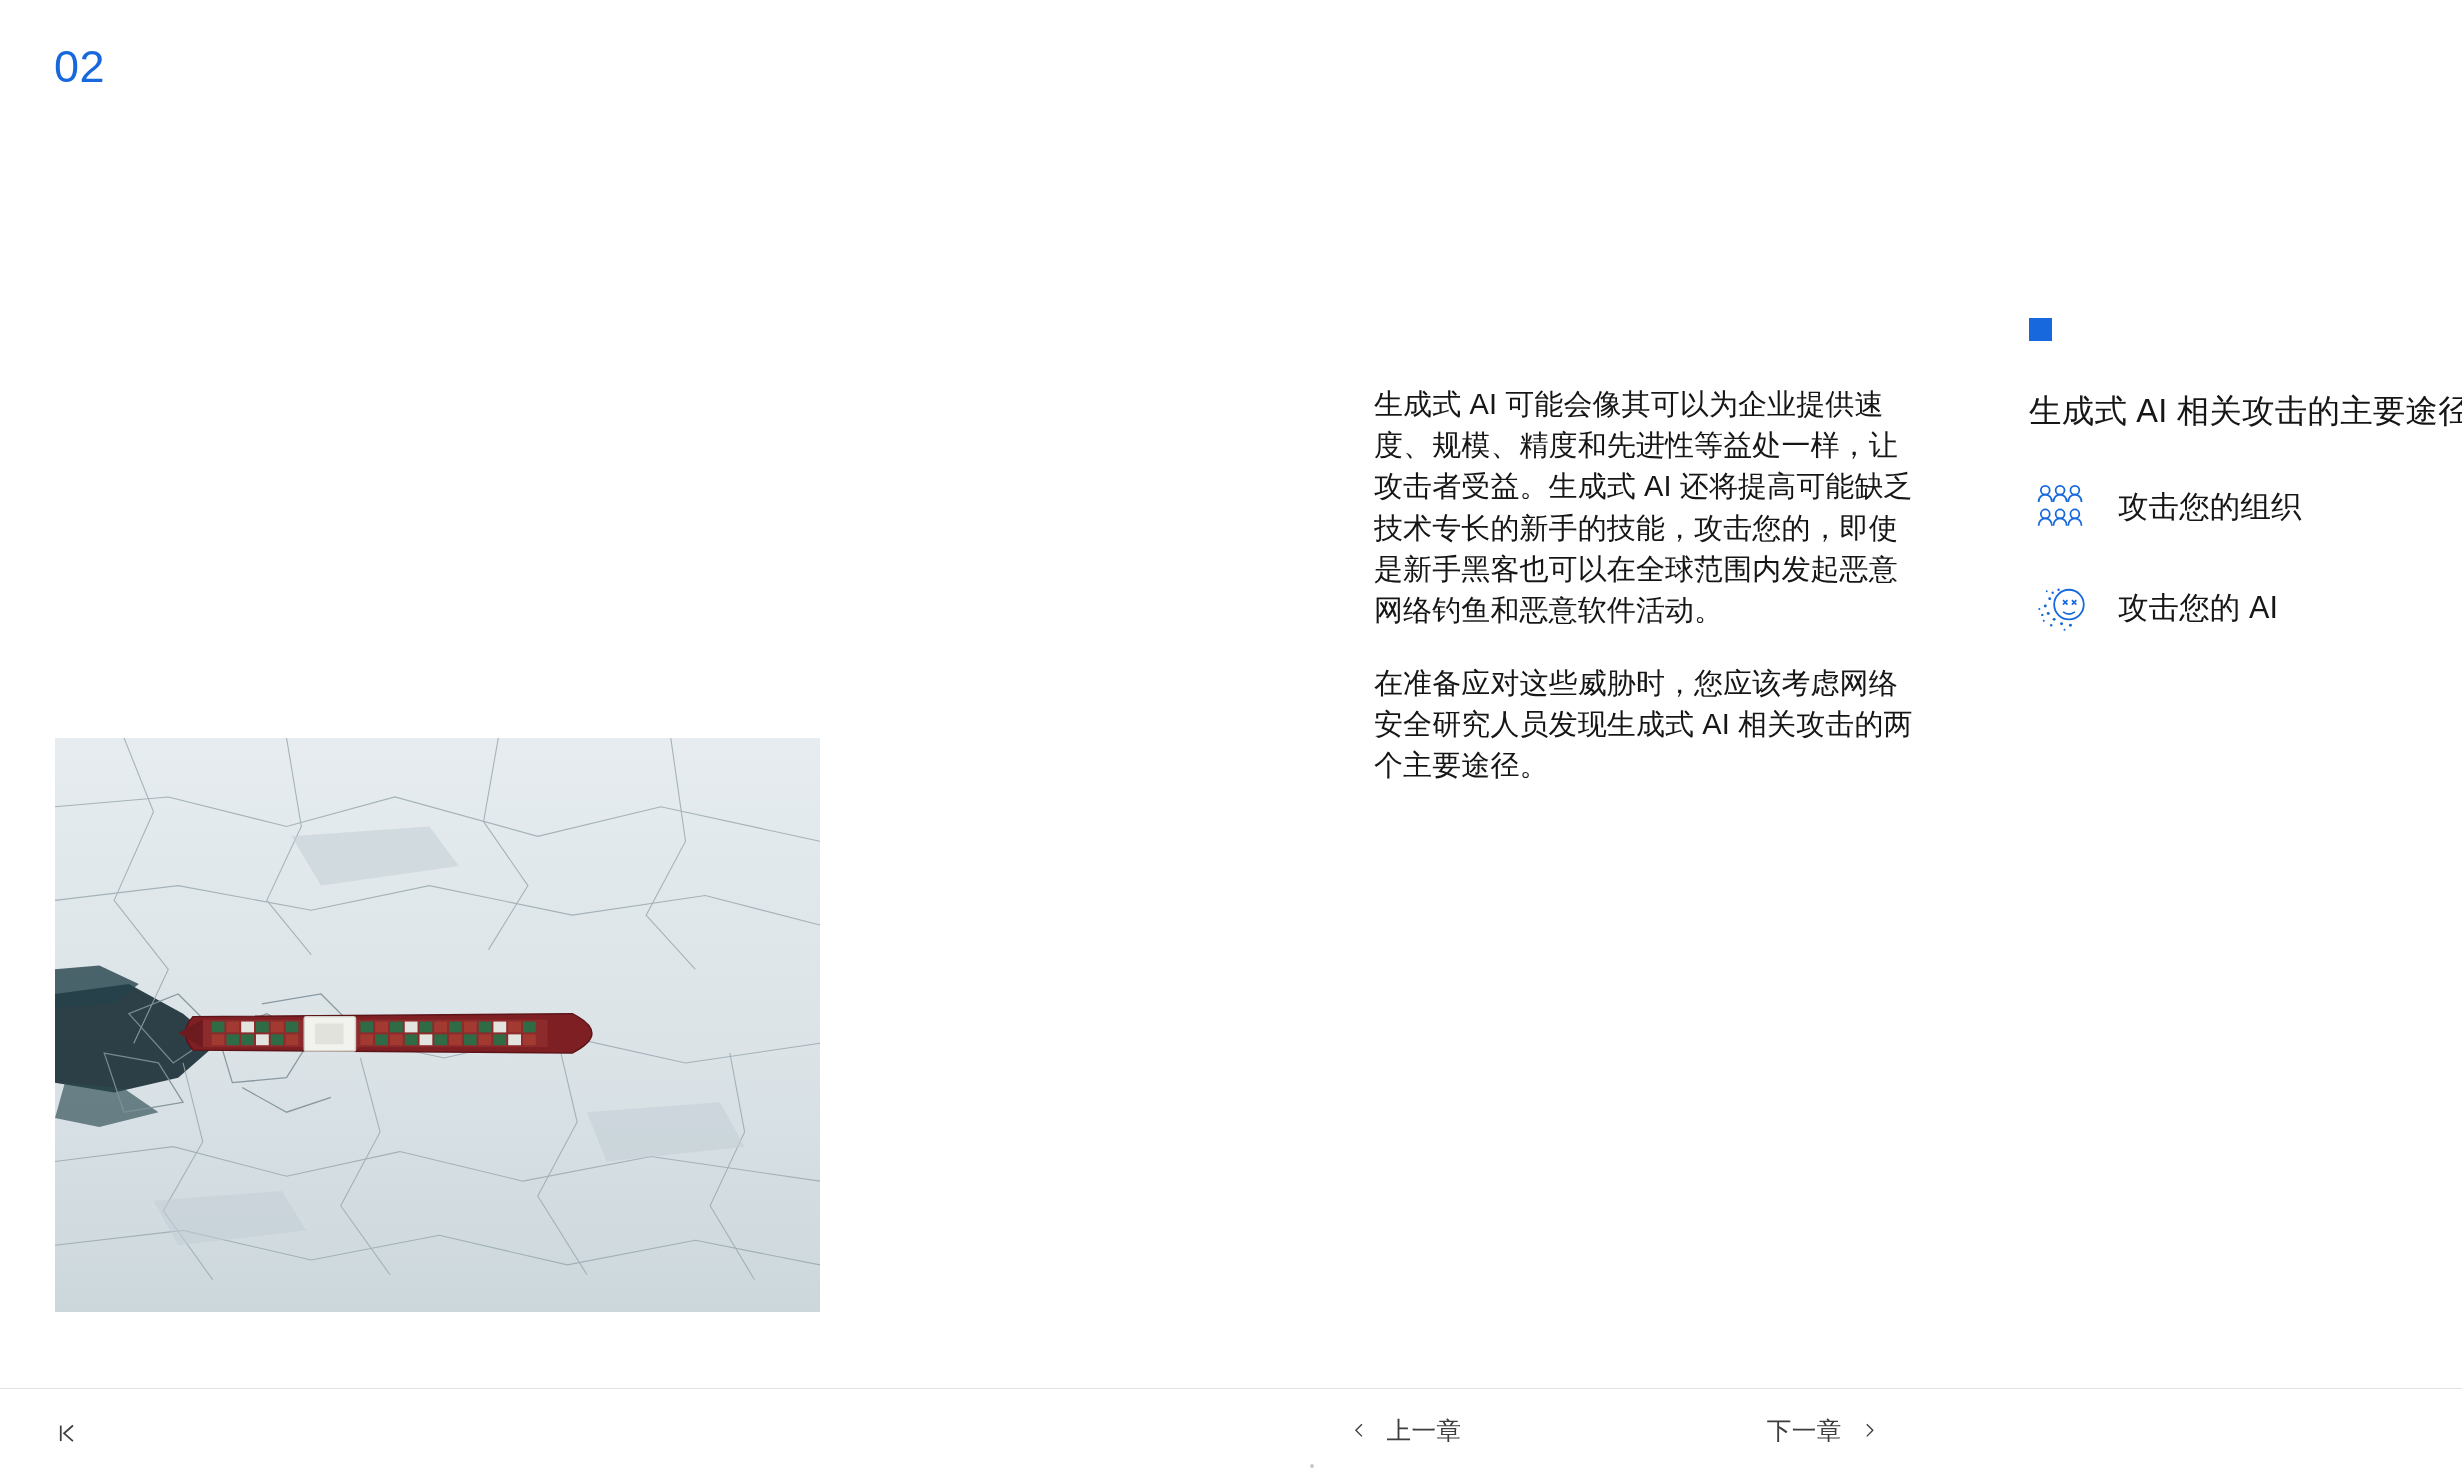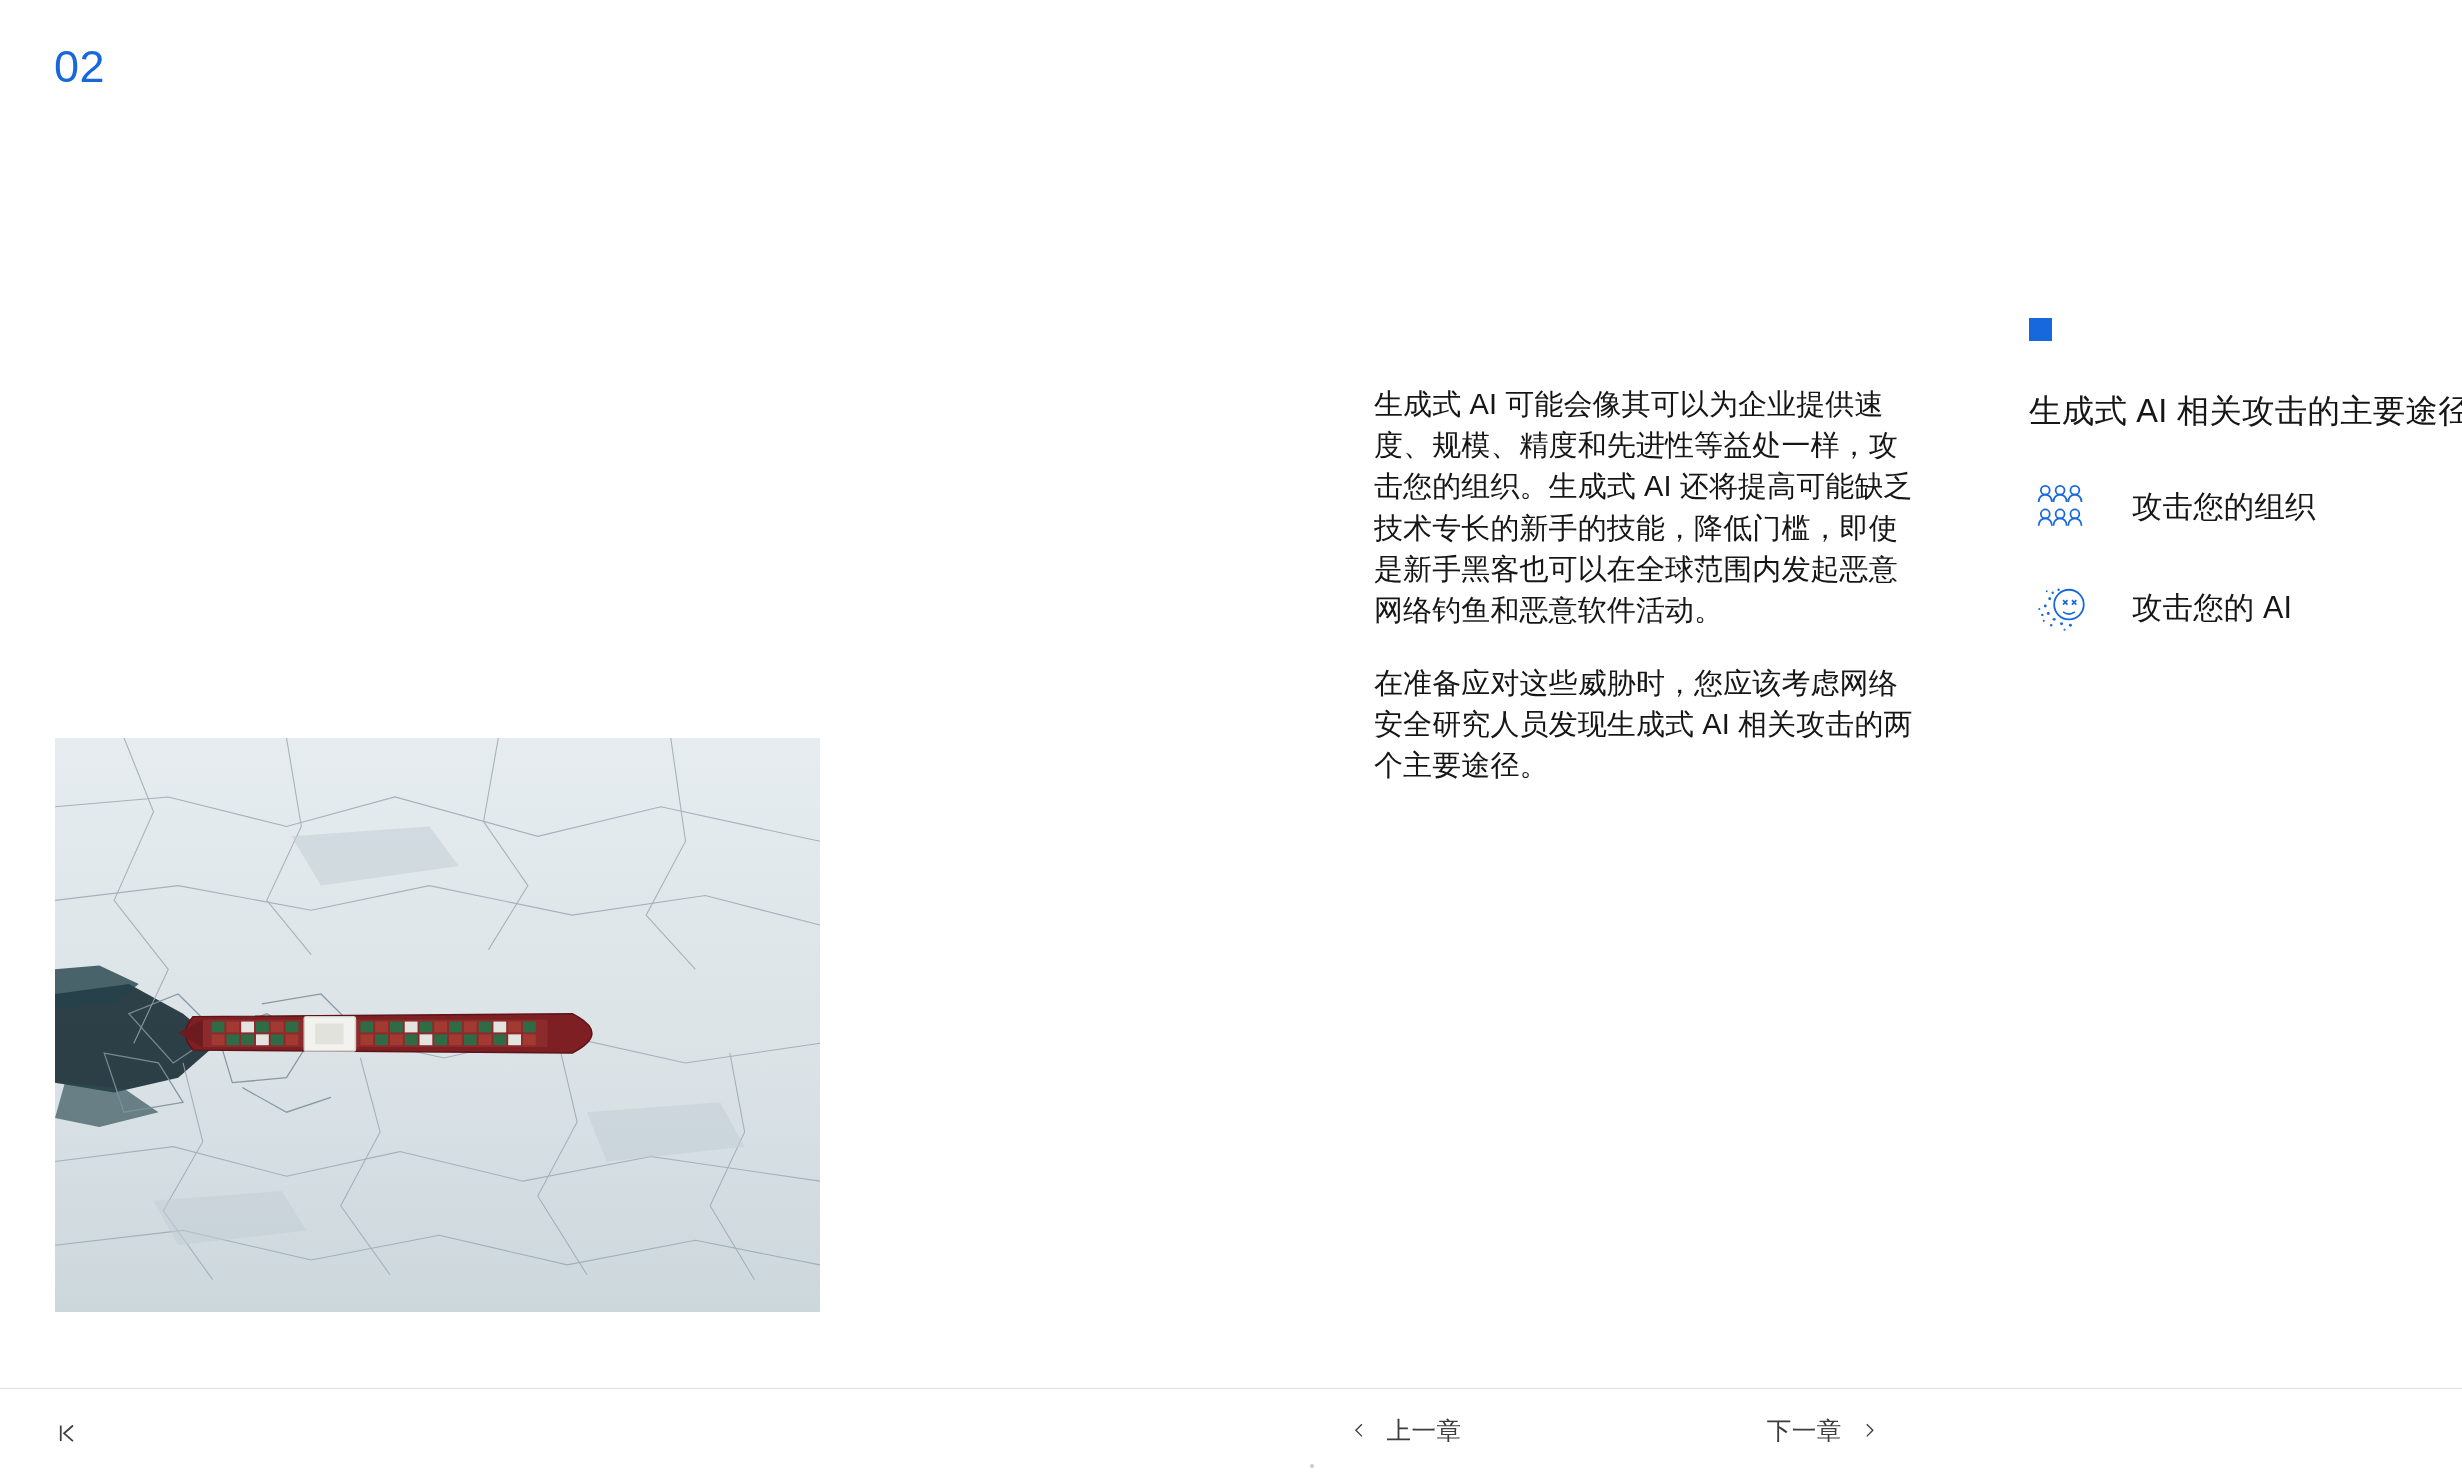--- a/index.html
+++ b/index.html
@@ -107,21 +107,21 @@
     width: 74px;
     height: 74px;
     flex: 0 0 74px;
     display: flex;
     align-items: center;
     justify-content: center;
   }
   .side-item-label {
     font-size: 30.5px;
     color: #161616;
-    margin-left: 29px;
+    margin-left: 15px;
     white-space: nowrap;
     letter-spacing: 0.1px;
   }
 
   
   .footer {
     position: absolute;
     left: 0;
     bottom: 0;
     width: 2626px;
@@ -278,21 +278,21 @@
 
         <rect x="506" y="566" width="104" height="70" rx="4" fill="#f2f2ee" stroke="#cfcfc8" stroke-width="3"></rect>
         <rect x="528" y="580" width="58" height="42" fill="#e2e2dc"></rect>
 
         <path d="M300,572 L250,600 L300,628 Z" fill="#6e1b1f"></path>
       </g>
     </svg>
   </div>
 
   <div class="body-col">
-    <p>生成式 AI 可能会像其可以为企业提供速度、规模、精度和先进性等益处一样，攻击您的组织。生成式 AI 还将提高可能缺乏技术专长的新手的技能，降低门槛，即使是新手黑客也可以在全球范围内发起恶意网络钓鱼和恶意软件活动。</p>
+    <p>生成式 AI 可能会像其可以为企业提供速度、规模、精度和先进性等益处一样，让攻击者受益。生成式 AI 还将提高可能缺乏技术专长的新手的技能，攻击您的，即使是新手黑客也可以在全球范围内发起恶意网络钓鱼和恶意软件活动。</p>
     <p>在准备应对这些威胁时，您应该考虑网络安全研究人员发现生成式 AI 相关攻击的两个主要途径。</p>
   </div>
 
   <div class="side-col">
     <div class="blue-square"></div>
     <div class="side-title">生成式 AI 相关攻击的主要途径</div>
 
     <div class="side-item">
       <span class="side-item-icon">
         <svg width="74" height="74" viewBox="0 0 100 100" fill="none" stroke="#1668dc" stroke-width="2.4">

